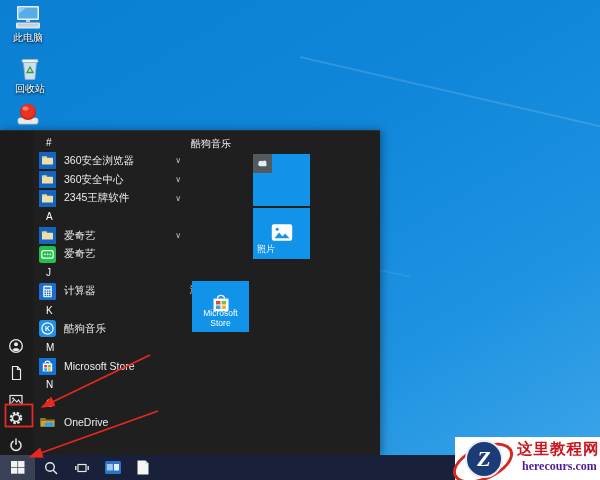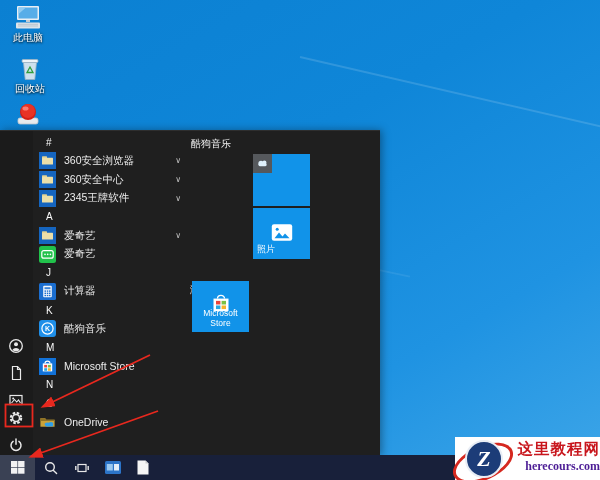--- a/index.html
+++ b/index.html
@@ -72,21 +72,21 @@
   }
   .wm-orbit{
     position:absolute;left:-4px;top:9px;width:58px;height:28px;
     border:3px solid #d5281f;border-radius:50%;transform:rotate(-24deg);
   }
   .wm-circle{
     position:absolute;left:10px;top:3px;width:34px;height:34px;border-radius:50%;
     background:#1c3c78;border:2px solid #e8edf5;display:flex;align-items:center;justify-content:center;
   }
   .wm-z{font-family:"Liberation Serif","DejaVu Serif",serif;font-style:italic;font-weight:bold;font-size:22px;color:#fff;line-height:1;}
-  .wm-text{position:absolute;left:62px;top:2px;width:83px;text-align:right;}
+  .wm-text{position:absolute;left:62px;top:2px;width:83px;}
   .wm-title{
     font-family:"Liberation Serif","DejaVu Serif",serif;font-weight:bold;
     font-size:15.5px;color:#c8161d;letter-spacing:1px;white-space:nowrap;line-height:20px;
   }
   .wm-domain{
     font-family:"Liberation Serif","DejaVu Serif",serif;font-weight:bold;
     font-size:12px;color:#4c1d95;white-space:nowrap;line-height:15px;padding-left:5px;
   }
   
   .annotations{position:absolute;inset:0;z-index:40;pointer-events:none;}

